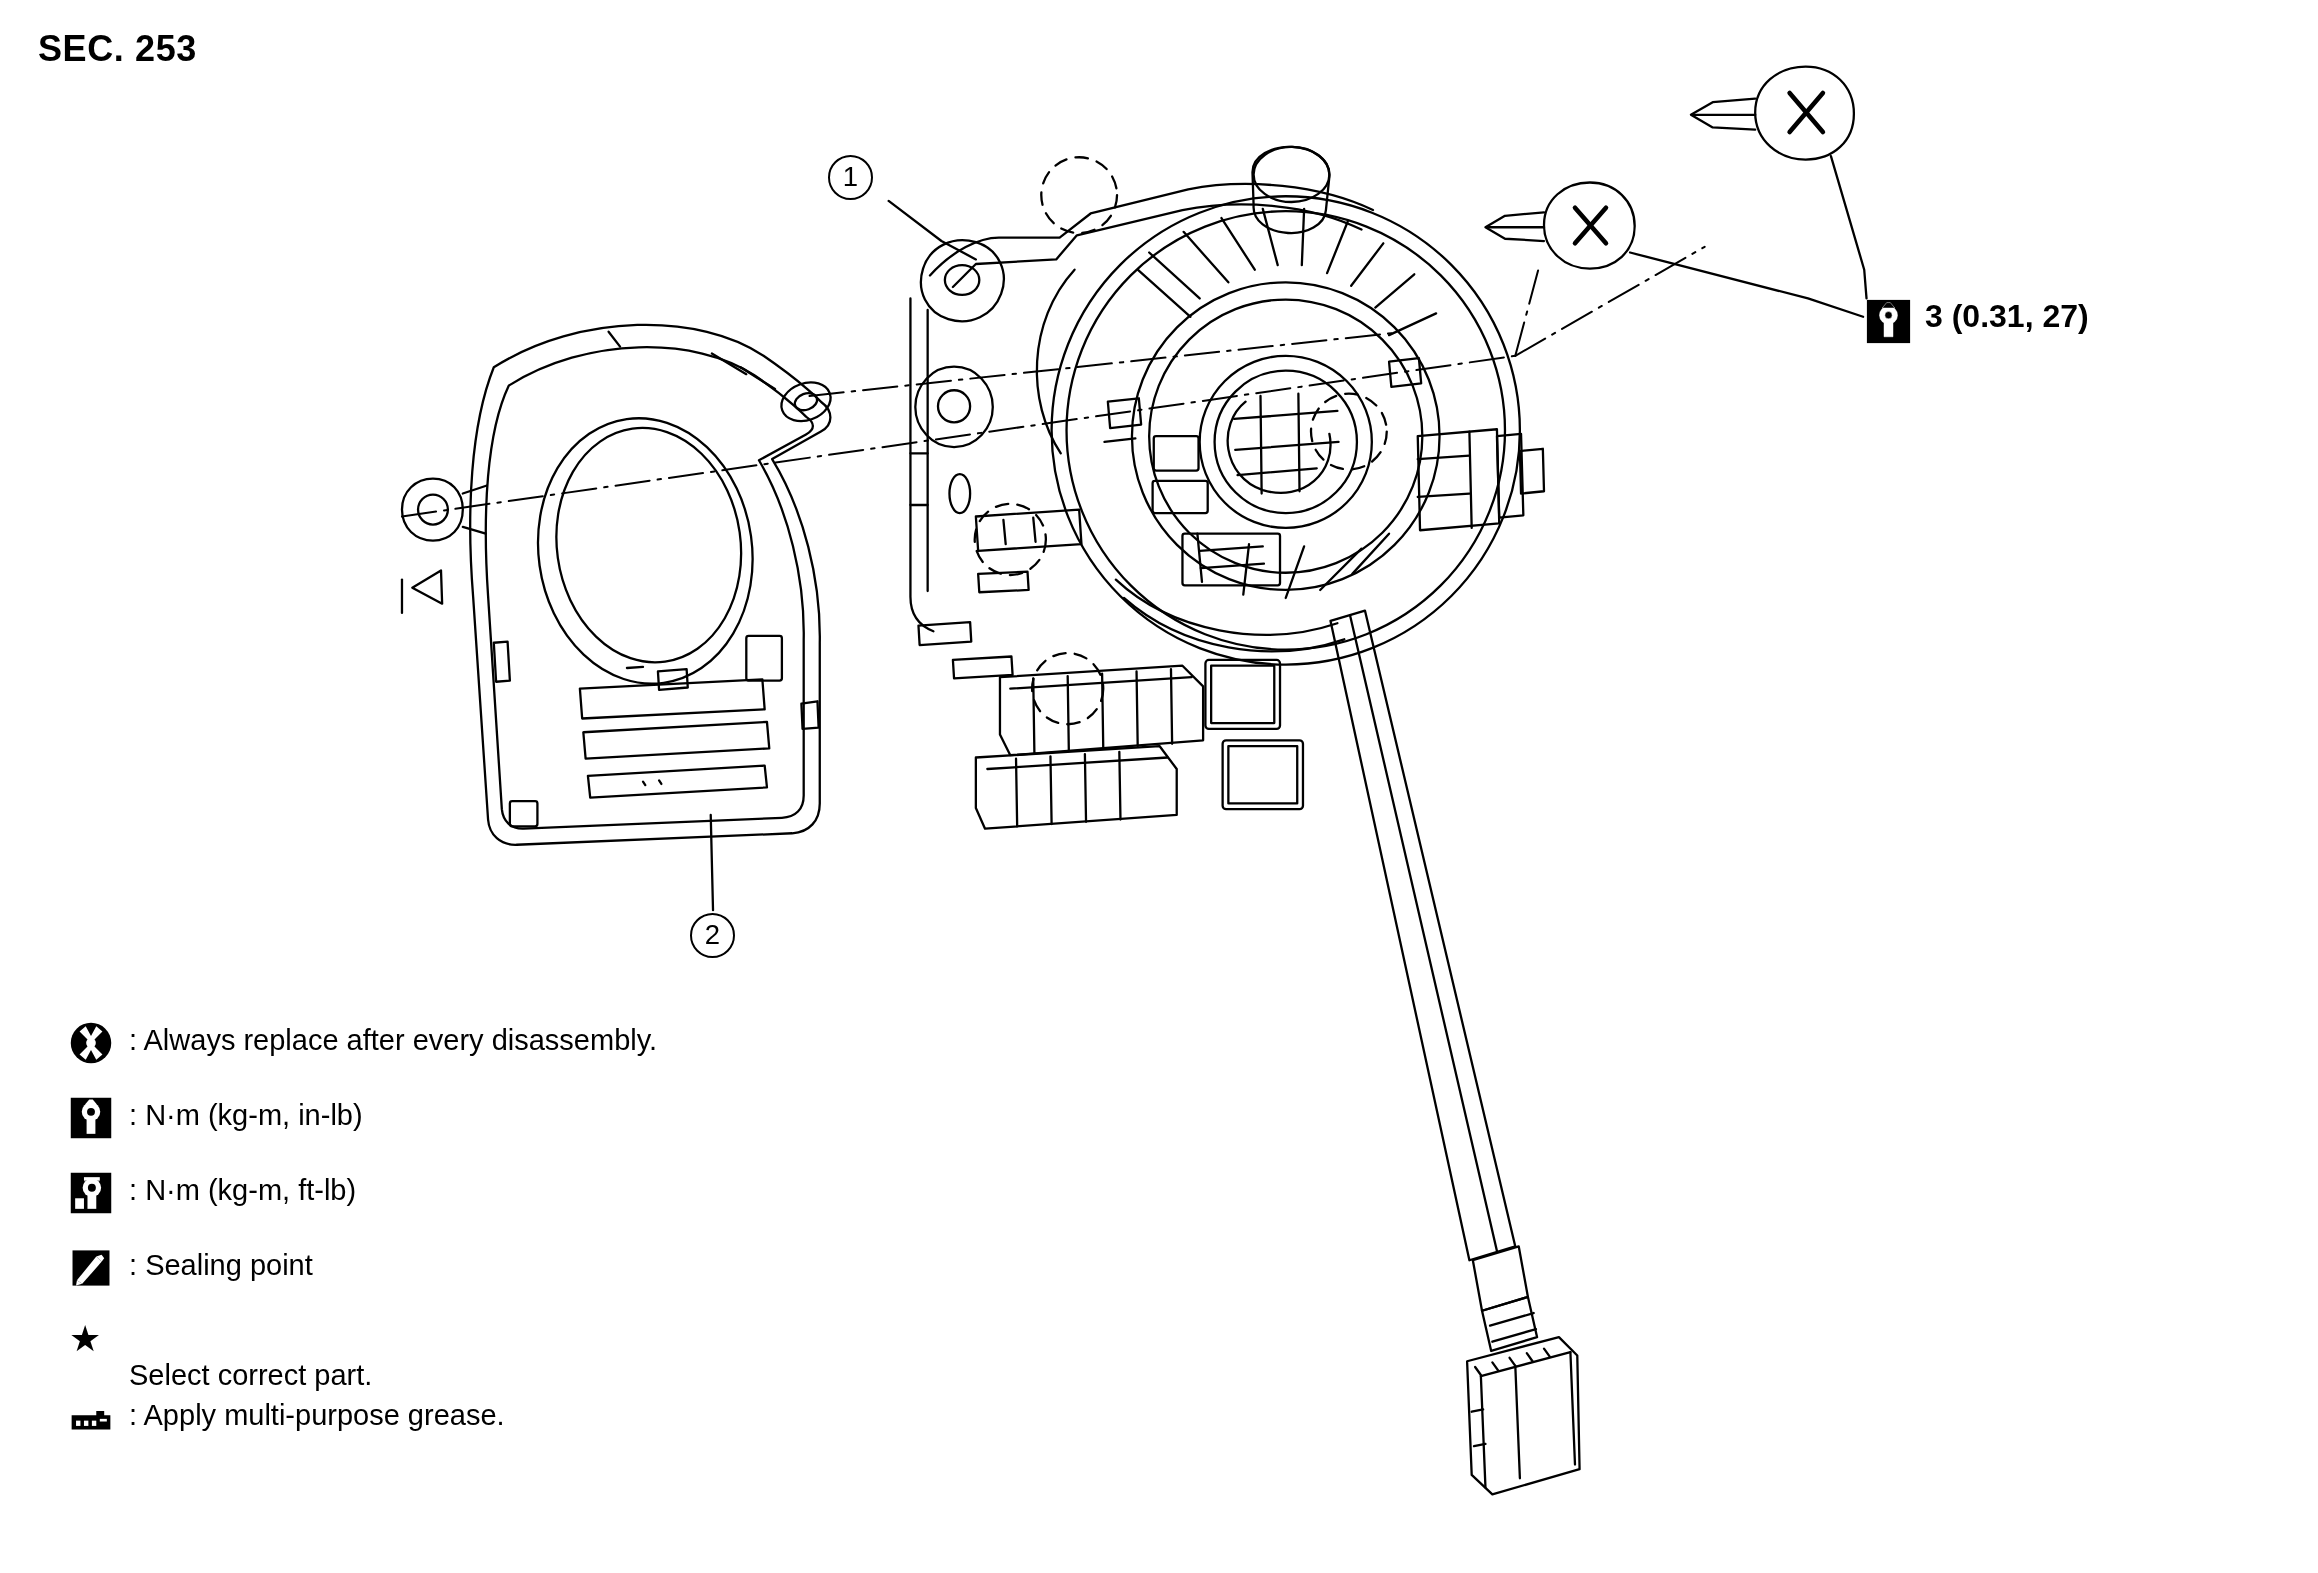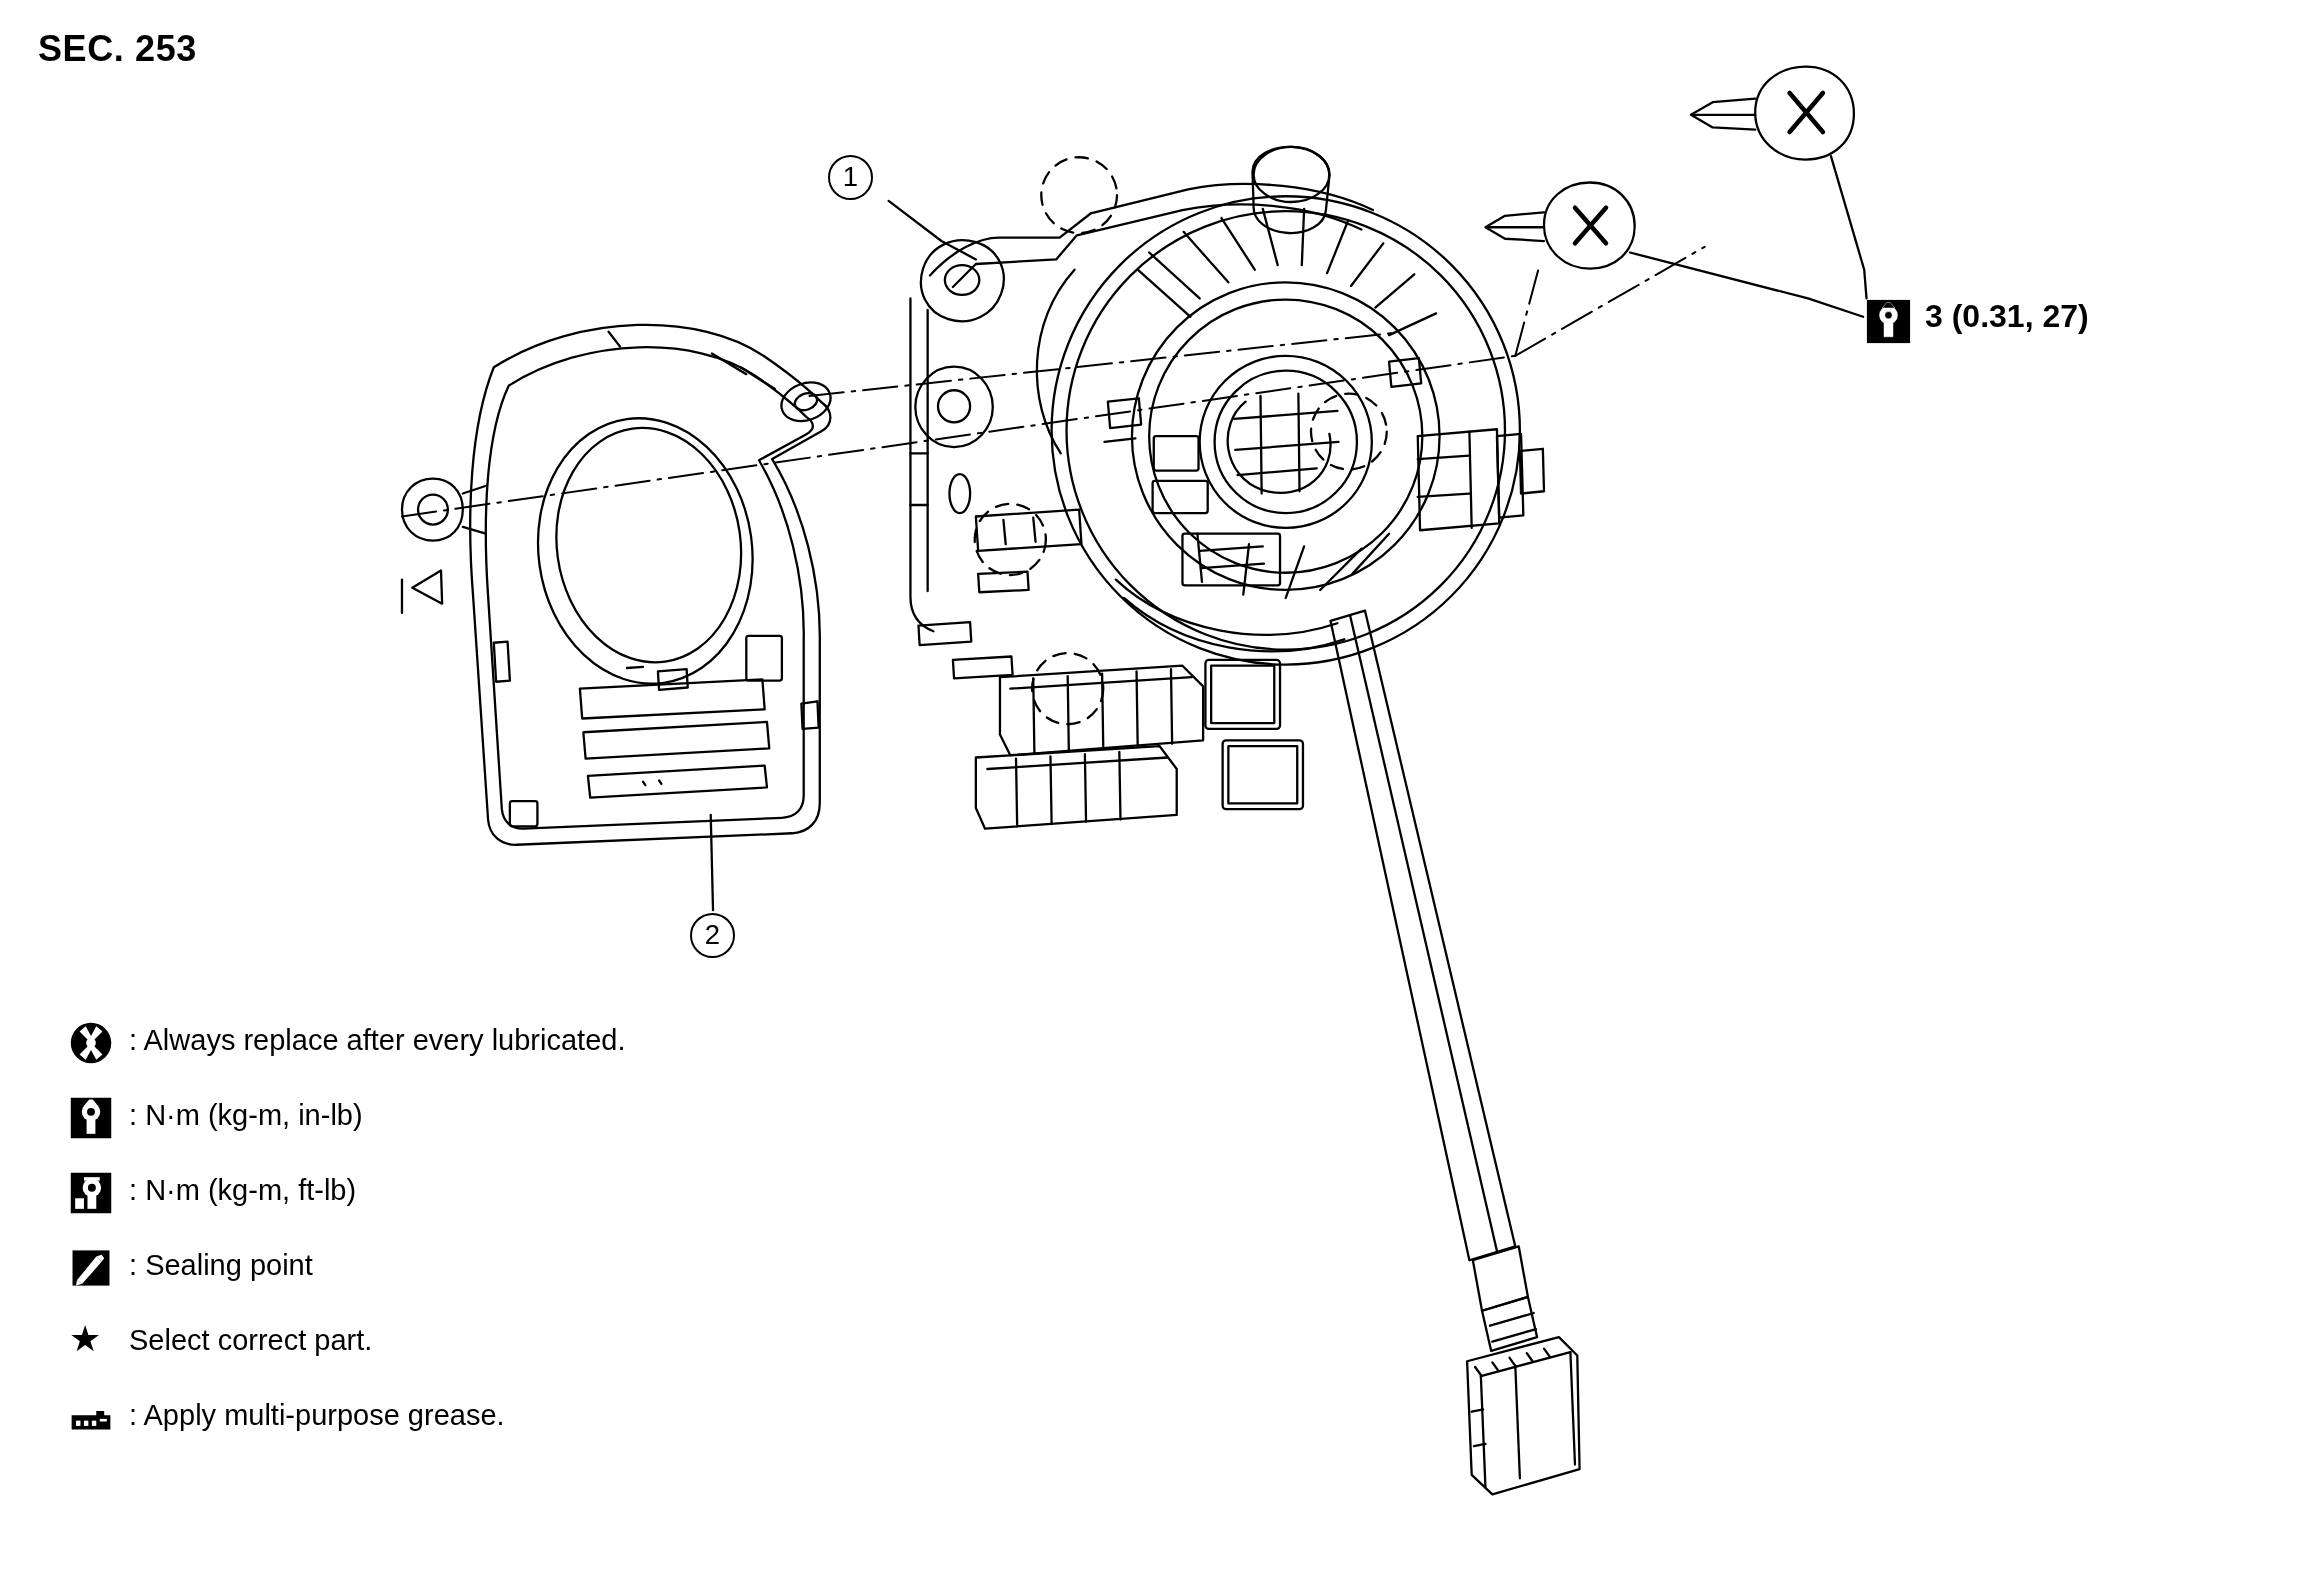--- a/index.html
+++ b/index.html
@@ -90,20 +90,21 @@
   }
   .legend-text {
     position: absolute;
     left: 60px;
     top: 8px;
     font-size: 29px;
     white-space: nowrap;
   }
   .legend-text.nosep {
     left: 60px;
+    margin-top: 35px;
   }
   .star-glyph {
     position: absolute;
     left: 0;
     top: 1.1px;
     font-size: 36px;
     line-height: 44px;
   }
 </style>
 </head>
@@ -369,21 +370,21 @@
 <div id="legend">
 
   <div class="legend-row">
     <svg class="legend-icon" viewBox="0 0 100 100" xmlns="http://www.w3.org/2000/svg">
       <circle cx="50" cy="50" r="46" fill="#000"></circle>
       <path d="M24 24 L50 50 L24 76 L38 88 L50 66 L62 88 L76 76 L50 50 L76 24 L62 12 L50 34 L38 12 Z" fill="#fff"></path>
       <circle cx="50" cy="50" r="11" fill="#fff"></circle>
     </svg>
     <div class="legend-text">
       <span>:</span>
-      <span>Always replace after every lubricated.</span>
+      <span>Always replace after every disassembly.</span>
     </div>
   </div>
 
   <div class="legend-row">
     <svg class="legend-icon" viewBox="0 0 100 100" xmlns="http://www.w3.org/2000/svg">
       <rect x="4" y="4" width="92" height="92" fill="#000"></rect>
       <circle cx="50" cy="36" r="21" fill="#fff"></circle>
       <circle cx="50" cy="36" r="9" fill="#000"></circle>
       <path d="M36 20 L46 8 L54 8 L64 20 Z" fill="#fff"></path>
       <path d="M40 54 L60 54 L60 86 L40 86 Z" fill="#fff"></path>

